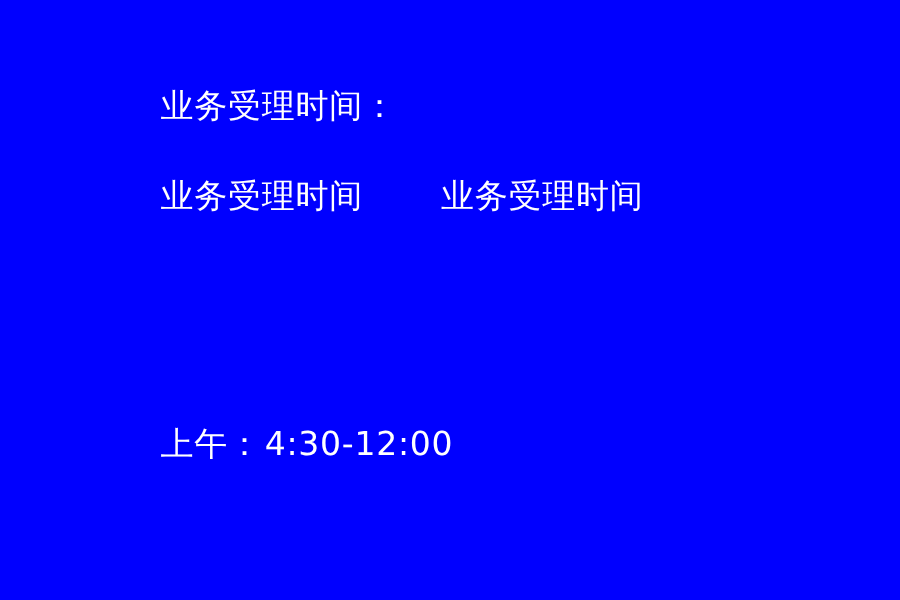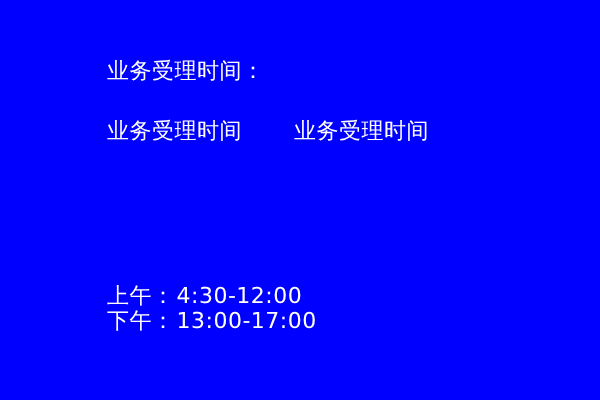--- a/index.html
+++ b/index.html
@@ -75,15 +75,14 @@
 
 <div id="notice-board">
 
   <div class="text-line" id="line-service-hours-title">业务受理时间：</div>
 
   <div class="text-line" id="line-weekdays-holiday"><span>业务受理时间</span><span class="spacer-gap"></span><span>业务受理时间</span></div>
 
 
   <div class="text-line" id="line-morning-hours"><span>上午：</span><span class="time-value">4:30-12:00</span></div>
 
-  <div class="text-line" id="line-afternoon-hours"><span>下午：</span><span class="time-value">13:00-17:00</span></div>
 
 </div>
 
 </body></html>

